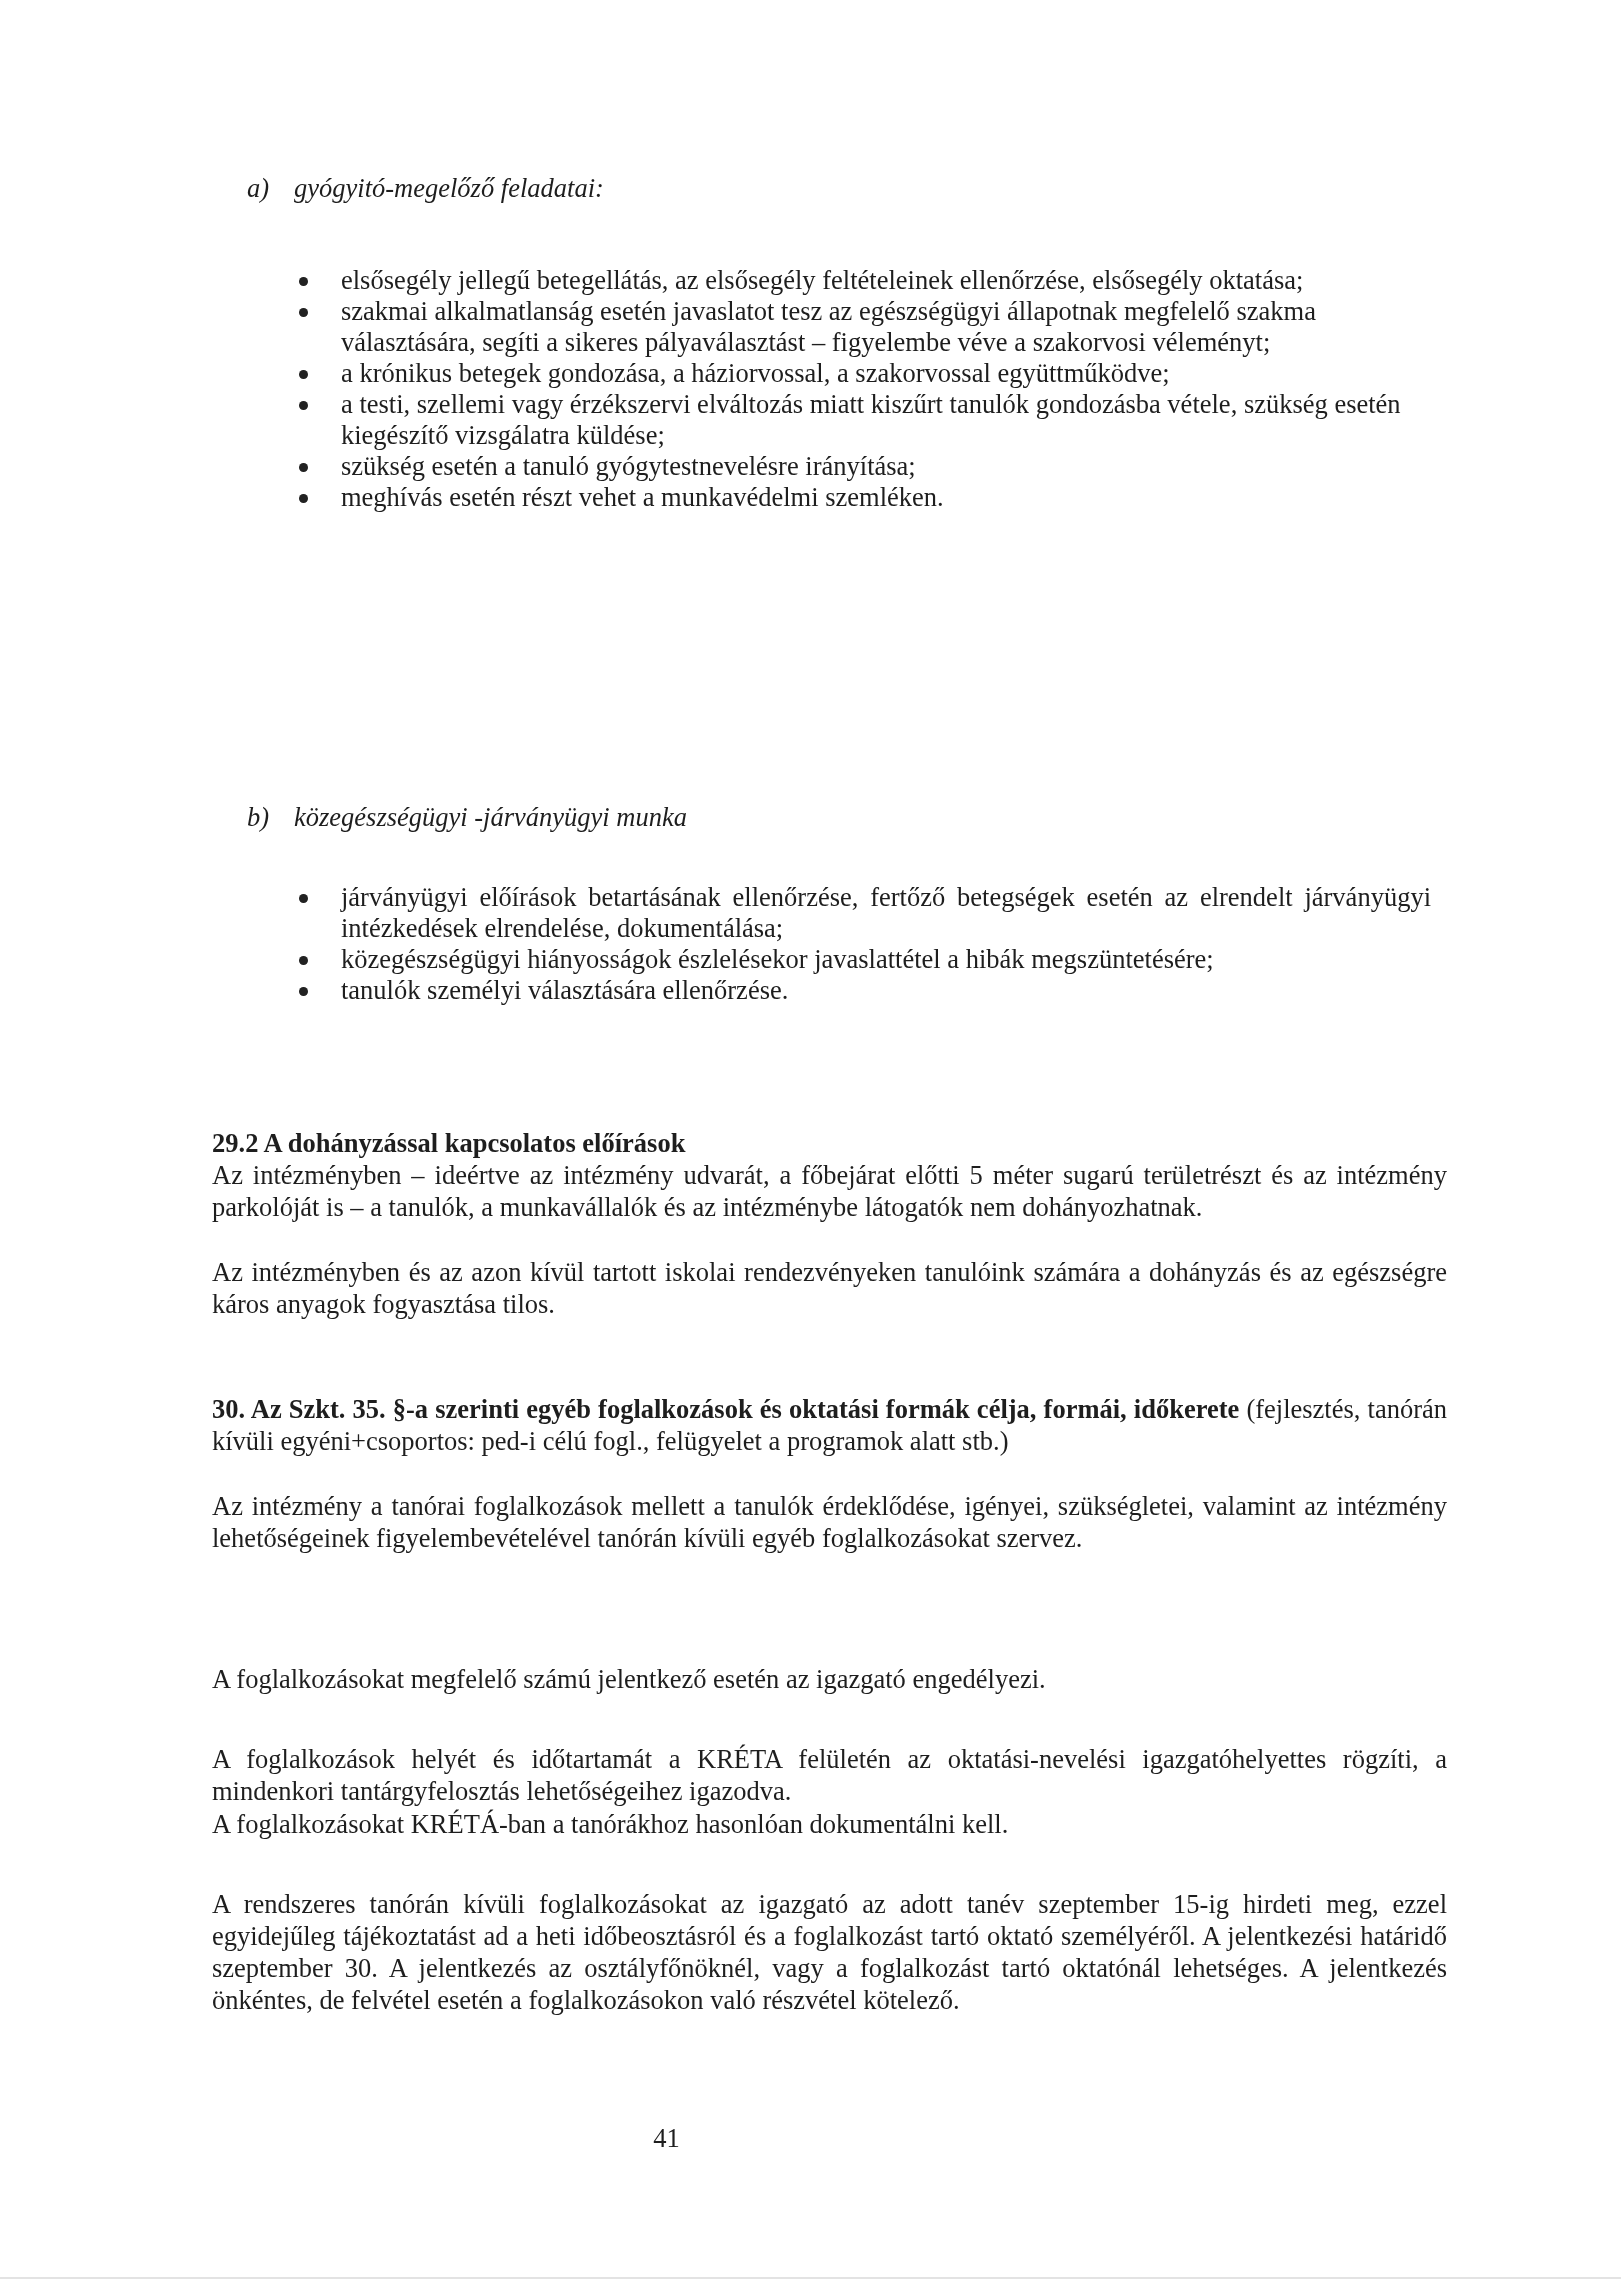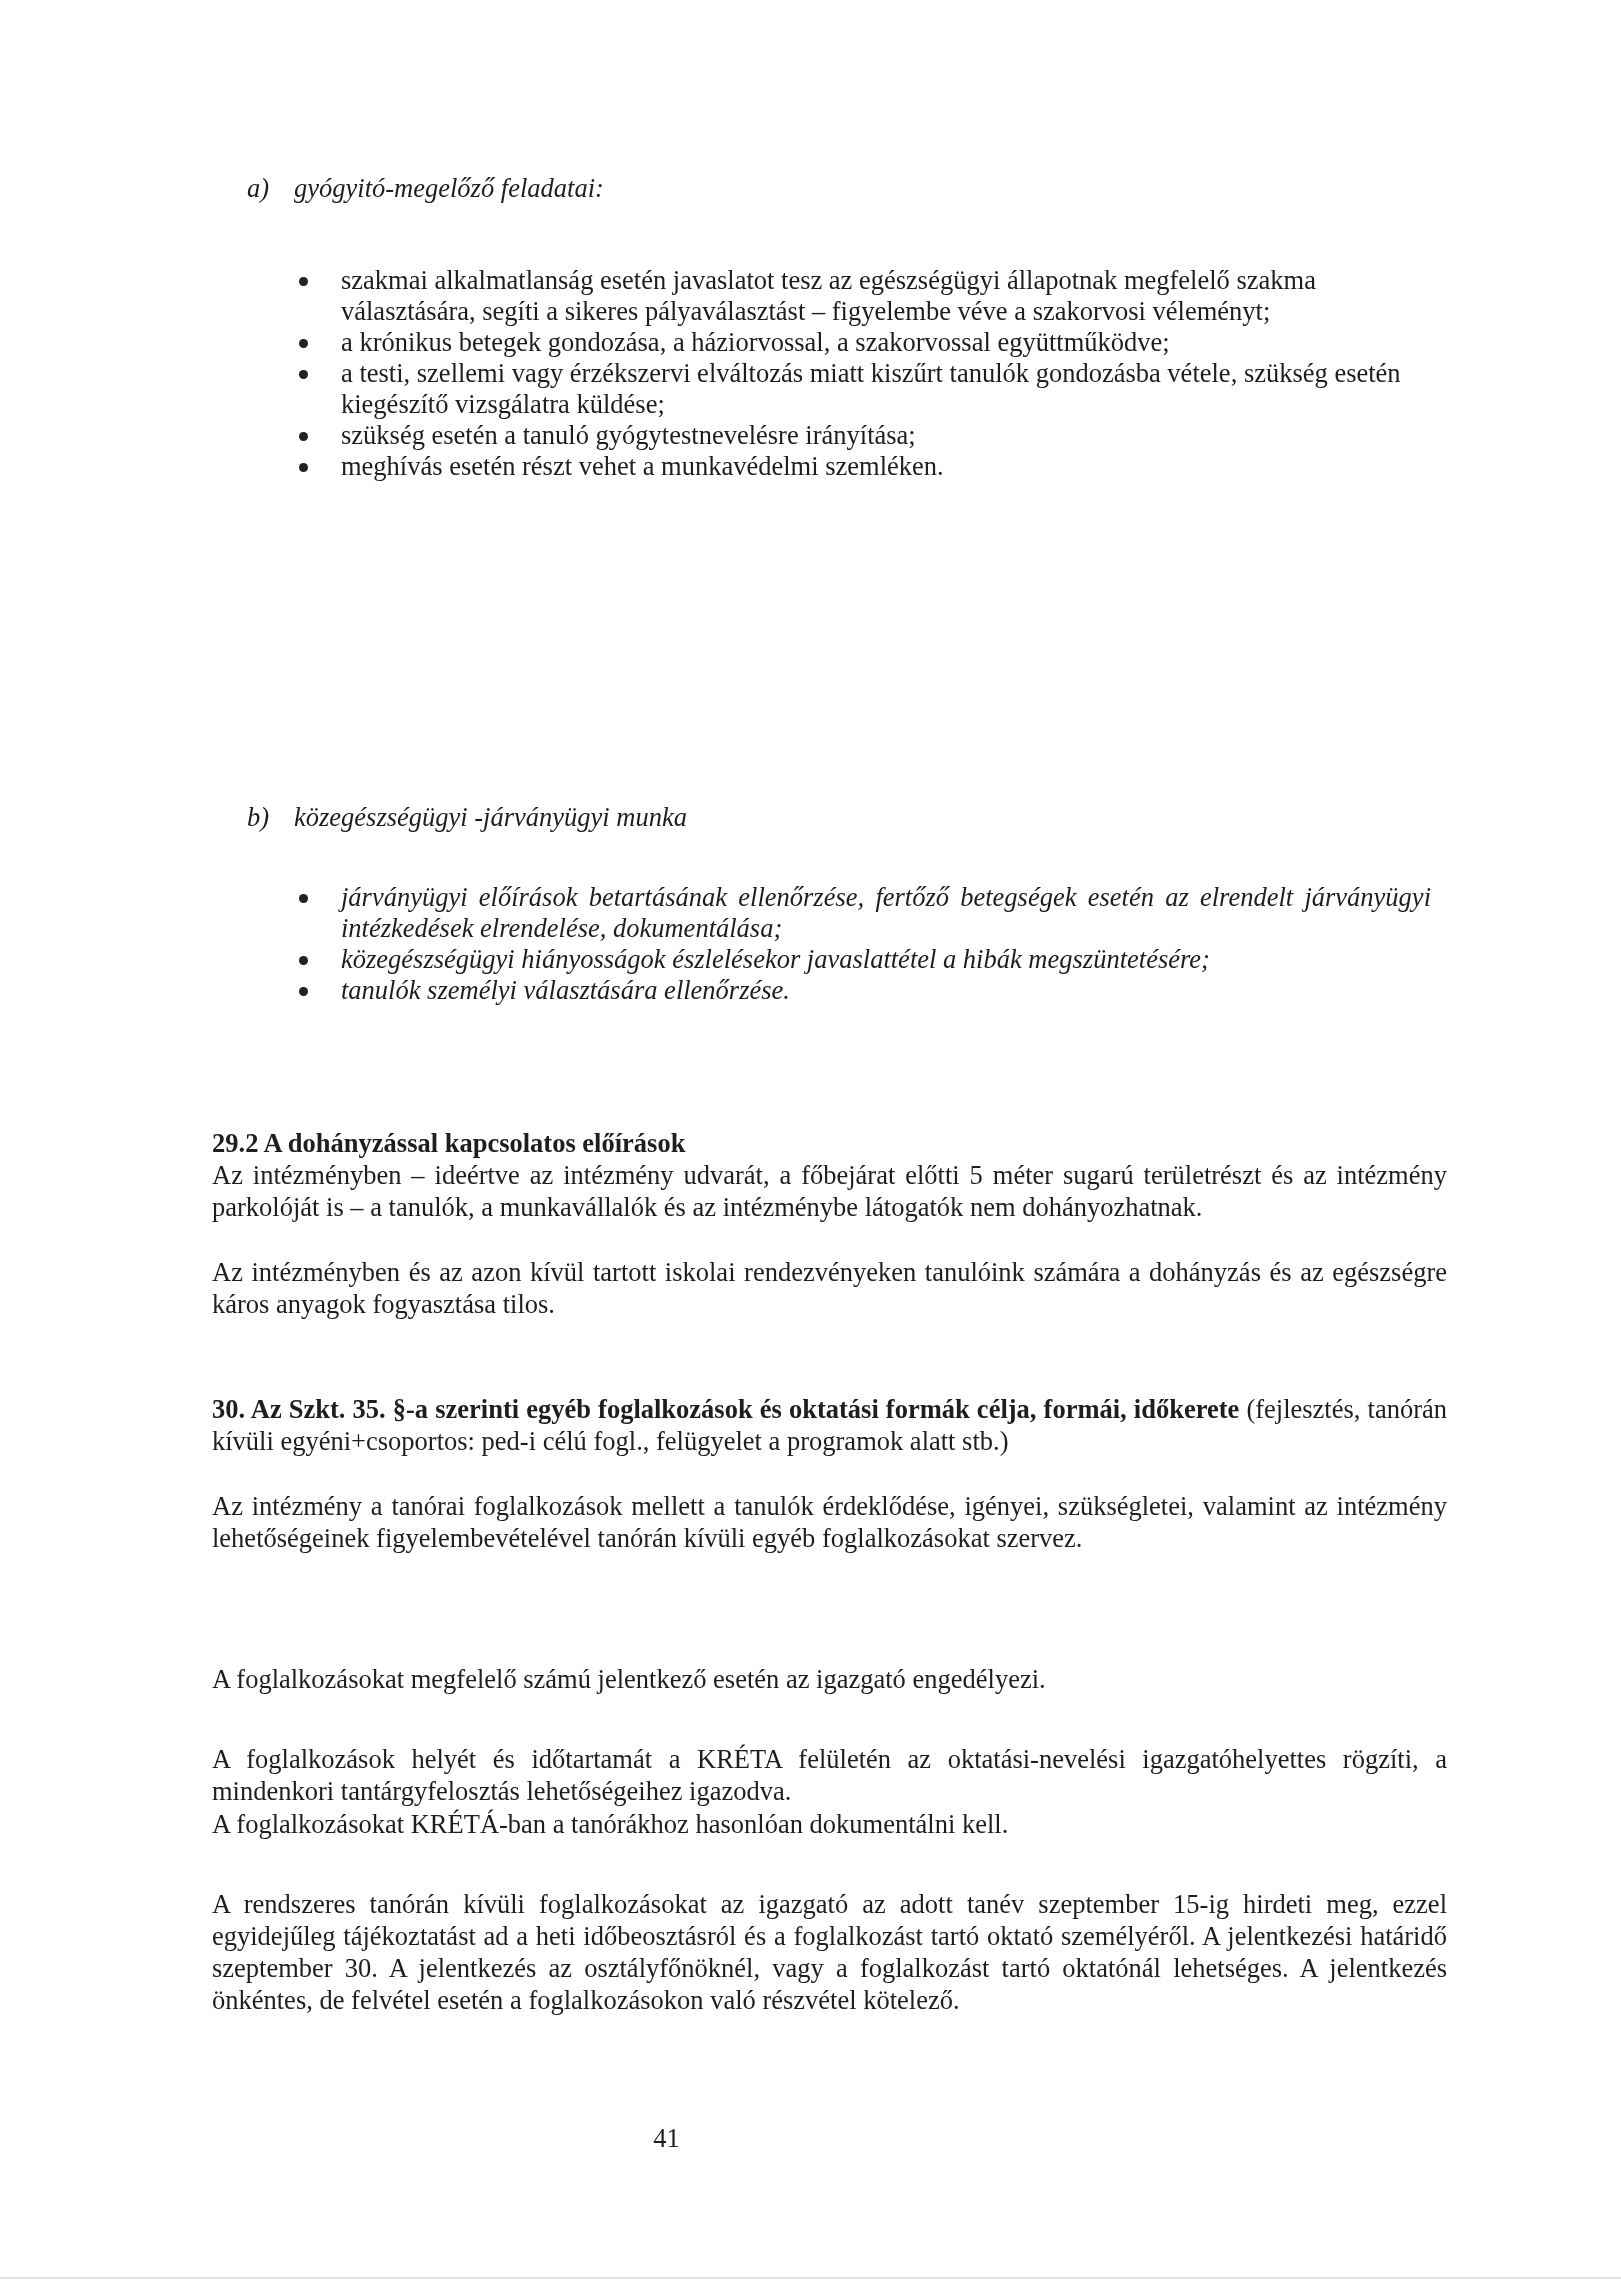--- a/index.html
+++ b/index.html
@@ -43,21 +43,20 @@
       font-size: 26.5px;
       line-height: 31px;
     }
     .bullet-list li {
       position: relative;
       padding-left: 42px;
       text-align: left;
     }
     .bullet-list.justify li {
       text-align: justify;
-      font-style: italic;
     }
     .bullet-list li .dot {
       position: absolute;
       left: 0;
       top: 11.8px;
       width: 8.8px;
       height: 8.8px;
       border-radius: 50%;
       background: #222;
     }
@@ -93,20 +92,21 @@
 </head>
 <body>
 
 <div class="page">
 
   <div class="sub-heading" style="top:173px;">
     <span class="marker">a)</span><span>gyógyitó-megelőző feladatai:</span>
   </div>
 
   <ul class="bullet-list" style="top:265px;">
+    <li><span class="dot"></span><span>elsősegély jellegű betegellátás, az elsősegély feltételeinek ellenőrzése, elsősegély oktatása;</span></li>
     <li><span class="dot"></span><span>szakmai alkalmatlanság esetén javaslatot tesz az egészségügyi állapotnak megfelelő szakma választására, segíti a sikeres pályaválasztást – figyelembe véve a szakorvosi véleményt;</span></li>
     <li><span class="dot"></span><span>a krónikus betegek gondozása, a háziorvossal, a szakorvossal együttműködve;</span></li>
     <li><span class="dot"></span><span>a testi, szellemi vagy érzékszervi elváltozás miatt kiszűrt tanulók gondozásba vétele, szükség esetén kiegészítő vizsgálatra küldése;</span></li>
     <li><span class="dot"></span><span>szükség esetén a tanuló gyógytestnevelésre irányítása;</span></li>
     <li><span class="dot"></span><span>meghívás esetén részt vehet a munkavédelmi szemléken.</span></li>
   </ul>
 
   <div class="sub-heading" style="top:802px;">
     <span class="marker">b)</span><span>közegészségügyi -járványügyi munka</span>
   </div>

